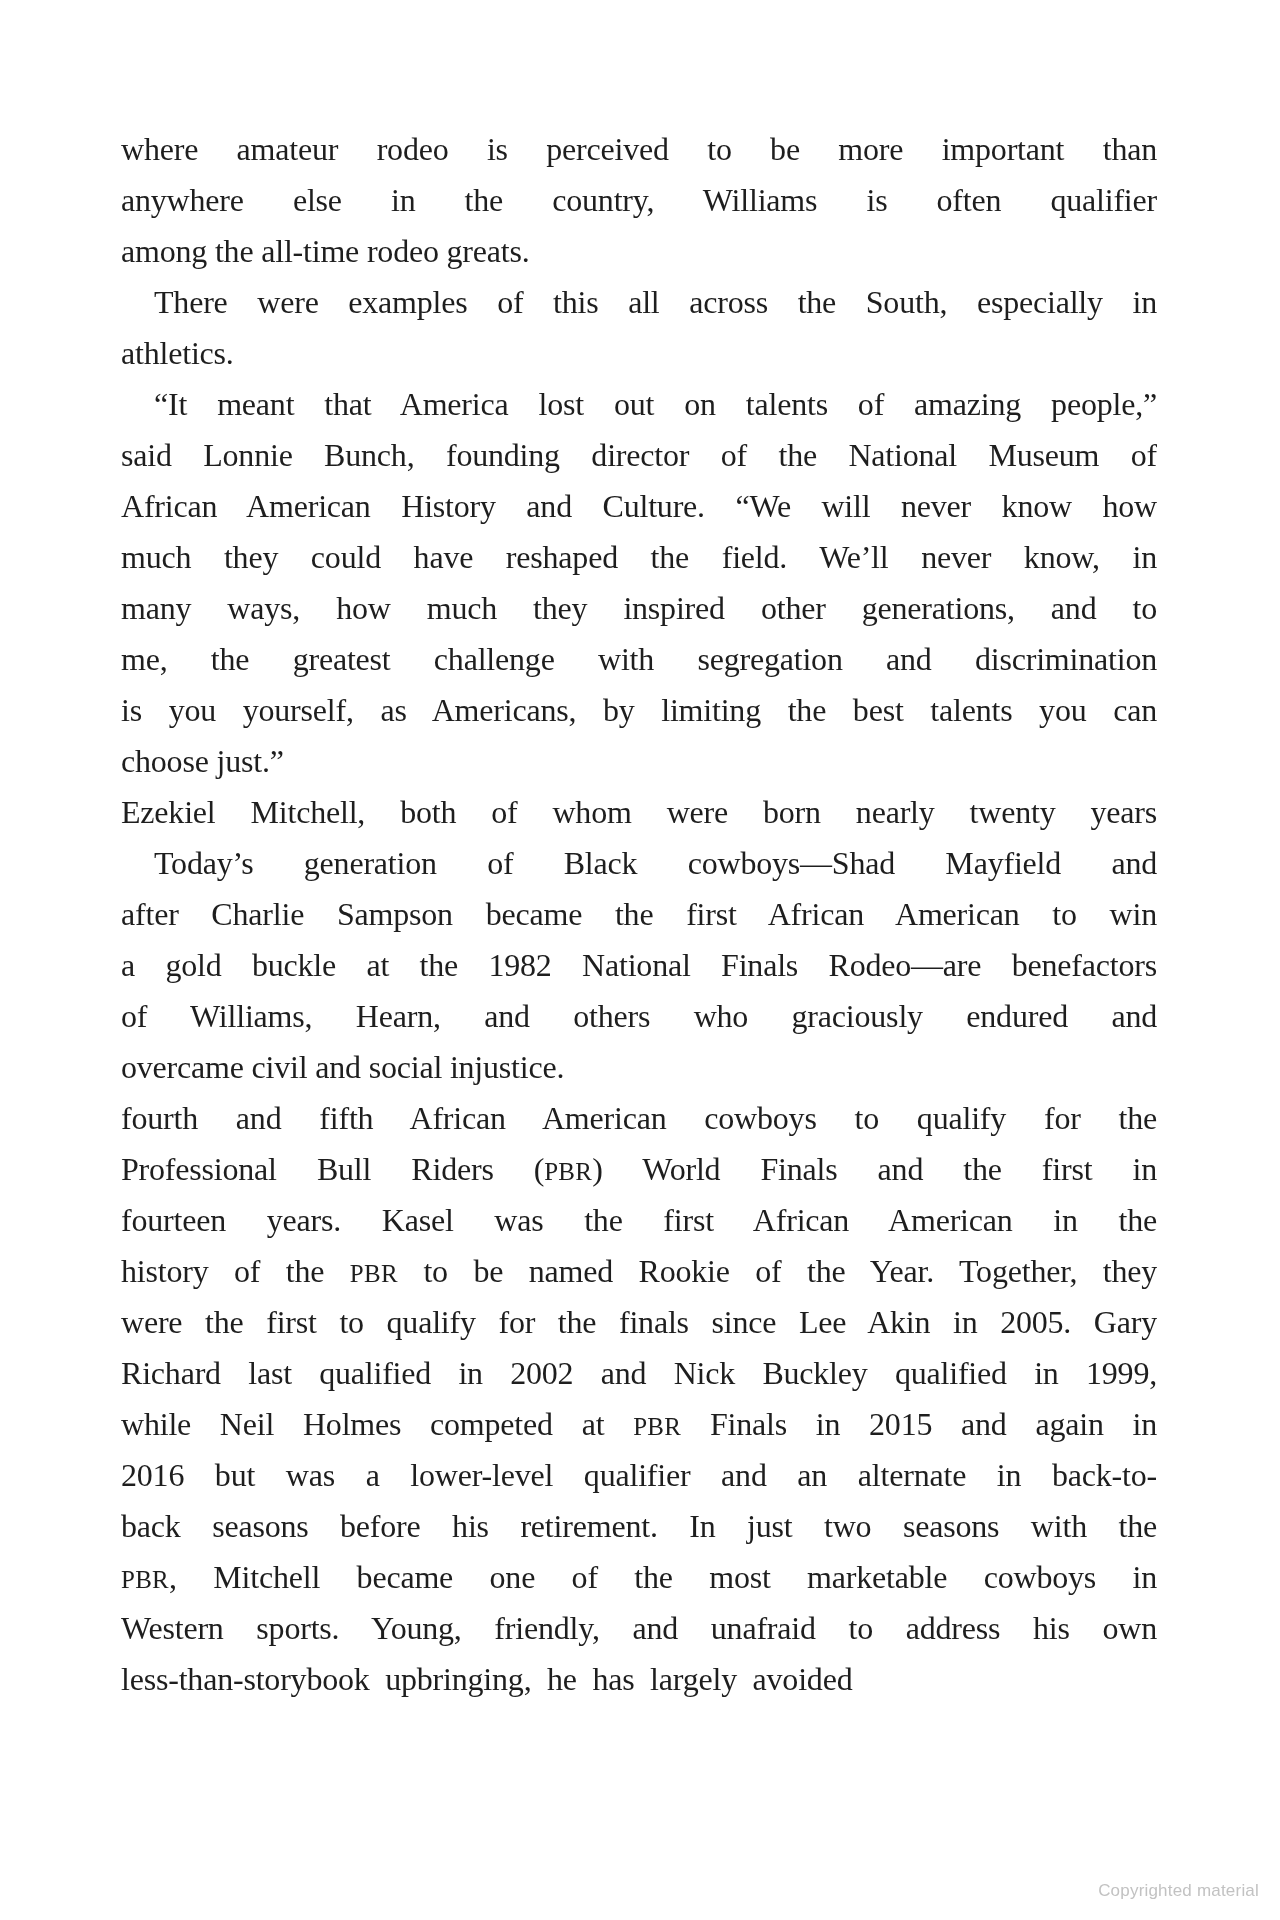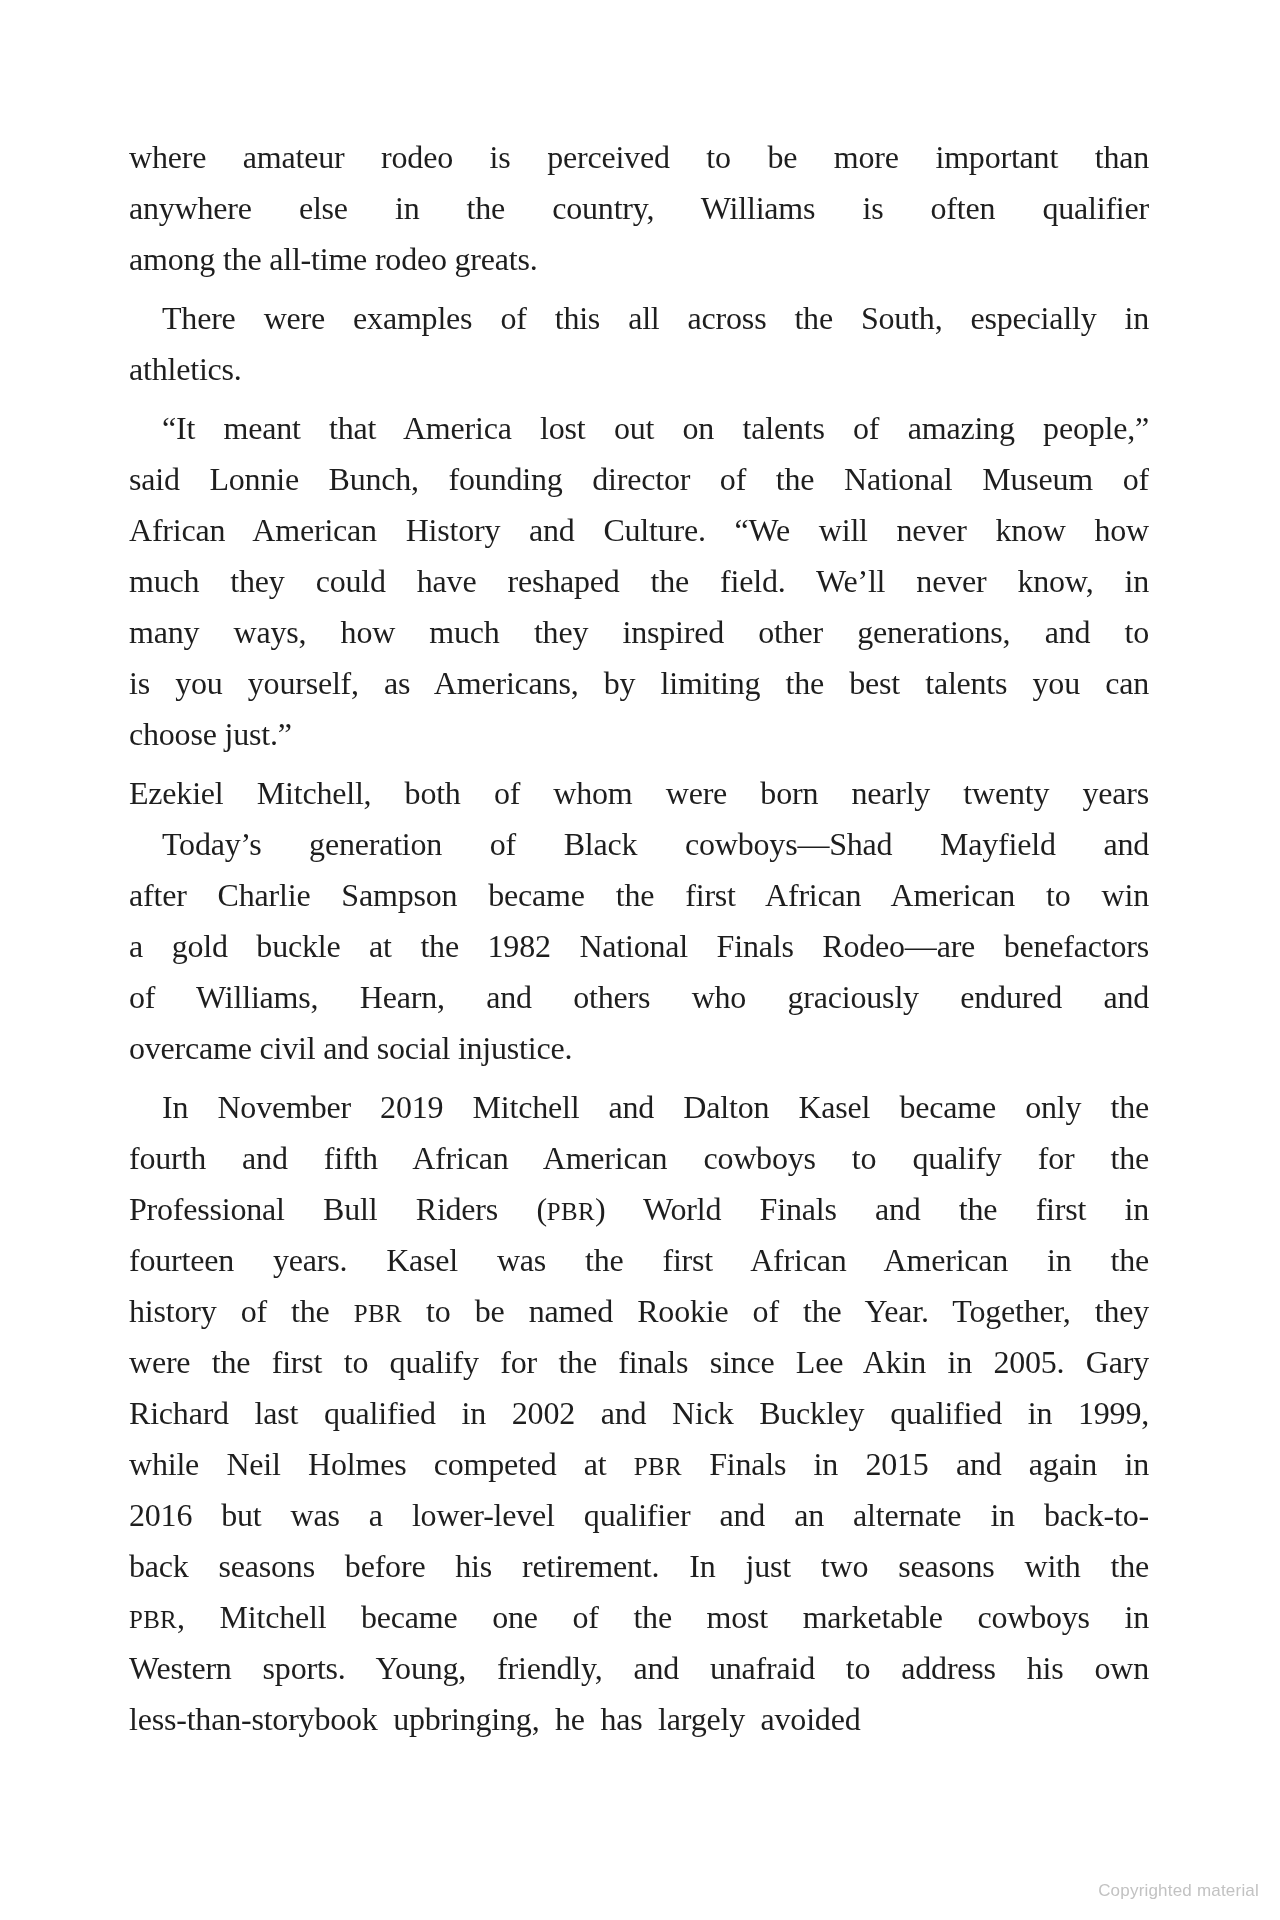--- a/index.html
+++ b/index.html
@@ -16,21 +16,21 @@
     font-family: "Liberation Serif", "DejaVu Serif", serif;
   }
   .text-block {
     position: absolute;
     left: 121px;
     top: 124px;
     width: 1036px;
     color: #1e1e1e;
     font-size: 32px;
   }
-  .para { margin: 8px; padding: 0; }
+  .para { margin: 0; padding: 0; }
   .line {
     height: 51px;
     line-height: 51px;
     text-align: justify;
     text-align-last: justify;
     overflow: hidden;
     letter-spacing: -0.2px;
   }
   .line.parlast {
     text-align-last: left;
@@ -63,33 +63,33 @@
       <div class="para">
         <div class="line indent"><span>There were examples of this all across the South, especially in</span></div>
         <div class="line parlast"><span>athletics.</span></div>
       </div>
       <div class="para">
         <div class="line indent"><span>“It meant that America lost out on talents of amazing people,”</span></div>
         <div class="line"><span>said Lonnie Bunch, founding director of the National Museum of</span></div>
         <div class="line"><span>African American History and Culture. “We will never know how</span></div>
         <div class="line"><span>much they could have reshaped the field. We’ll never know, in</span></div>
         <div class="line"><span>many ways, how much they inspired other generations, and to</span></div>
+        <div class="line"><span>me, the greatest challenge with segregation and discrimination</span></div>
         <div class="line"><span>is you yourself, as Americans, by limiting the best talents you can</span></div>
         <div class="line parlast"><span>choose just.”</span></div>
       </div>
       <div class="para">
         <div class="line"><span>Ezekiel Mitchell, both of whom were born nearly twenty years</span></div>
         <div class="line indent"><span>Today’s generation of Black cowboys—Shad Mayfield and</span></div>
         <div class="line"><span>after Charlie Sampson became the first African American to win</span></div>
         <div class="line"><span>a gold buckle at the 1982 National Finals Rodeo—are benefactors</span></div>
         <div class="line"><span>of Williams, Hearn, and others who graciously endured and</span></div>
         <div class="line parlast"><span>overcame civil and social injustice.</span></div>
       </div>
       <div class="para">
-        <div class="line indent"><span>In November 2019 Mitchell and Dalton Kasel became only the</span></div>
         <div class="line"><span>fourth and fifth African American cowboys to qualify for the</span></div>
         <div class="line"><span>Professional Bull Riders (</span><span class="sc">PBR</span><span>) World Finals and the first in</span></div>
         <div class="line"><span>fourteen years. Kasel was the first African American in the</span></div>
         <div class="line"><span>history of the </span><span class="sc">PBR</span><span> to be named Rookie of the Year. Together, they</span></div>
         <div class="line"><span>were the first to </span><span class="it">qualify</span><span> for the finals since Lee Akin in 2005. Gary</span></div>
         <div class="line"><span>Richard last qualified in 2002 and Nick Buckley qualified in 1999,</span></div>
         <div class="line"><span>while Neil Holmes competed at </span><span class="sc">PBR</span><span> Finals in 2015 and again in</span></div>
         <div class="line"><span>2016 but was a lower-level qualifier and an alternate in back-to-</span></div>
         <div class="line"><span>back seasons before his retirement. In just two seasons with the</span></div>
         <div class="line"><span class="sc">PBR</span><span>, Mitchell became one of the most marketable cowboys in</span></div>

